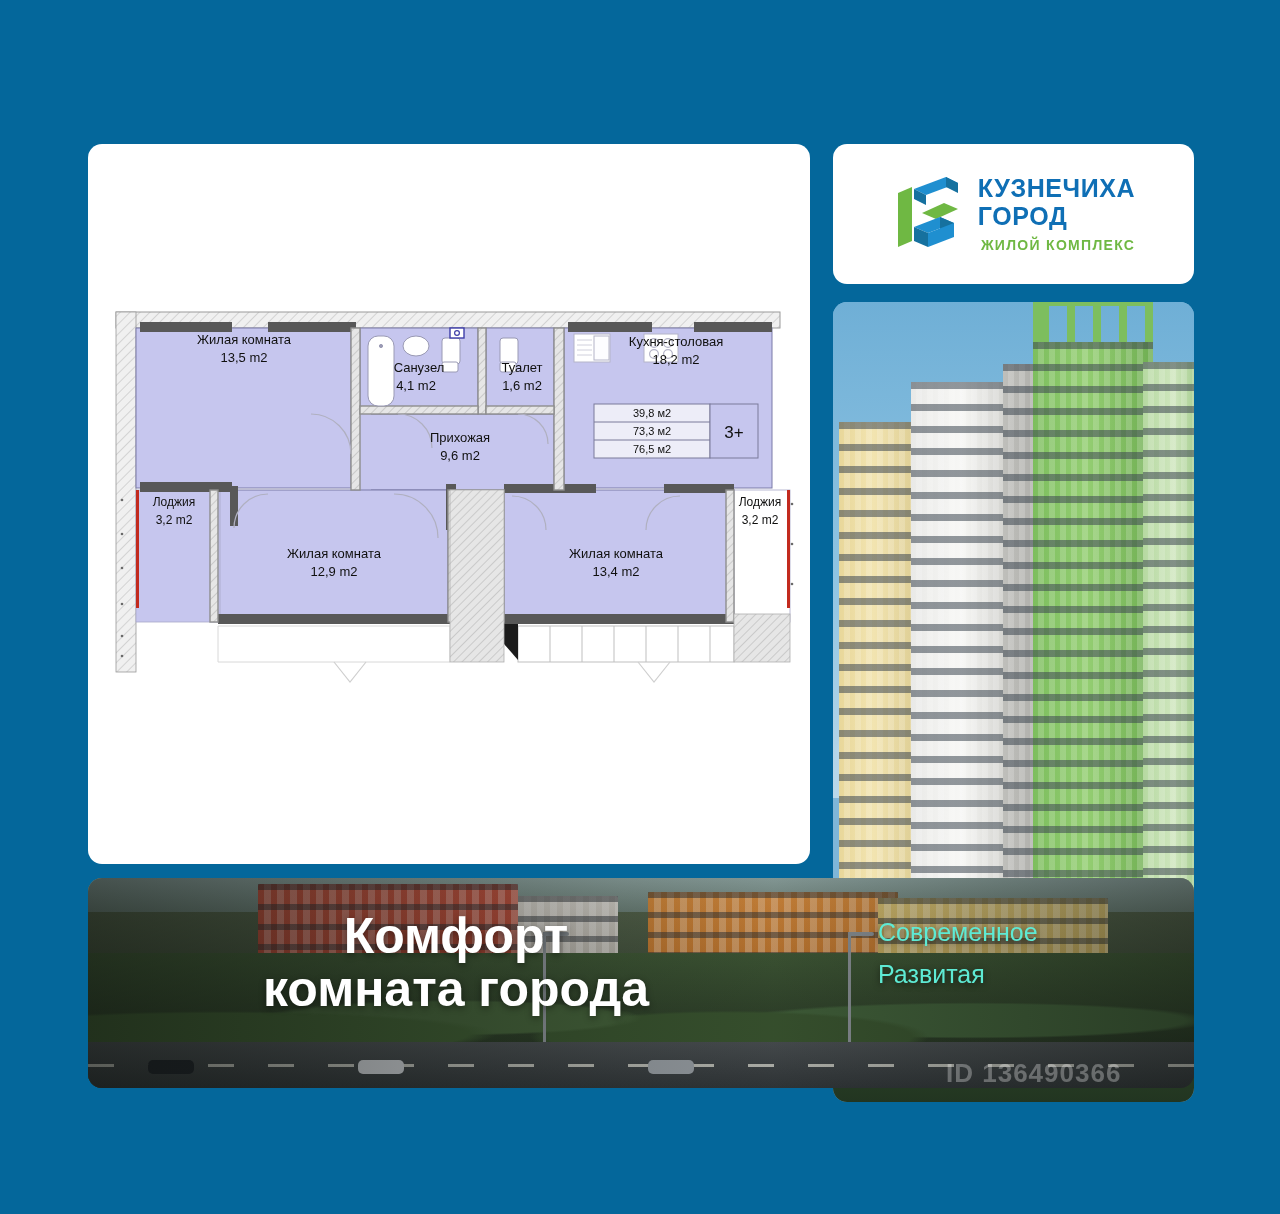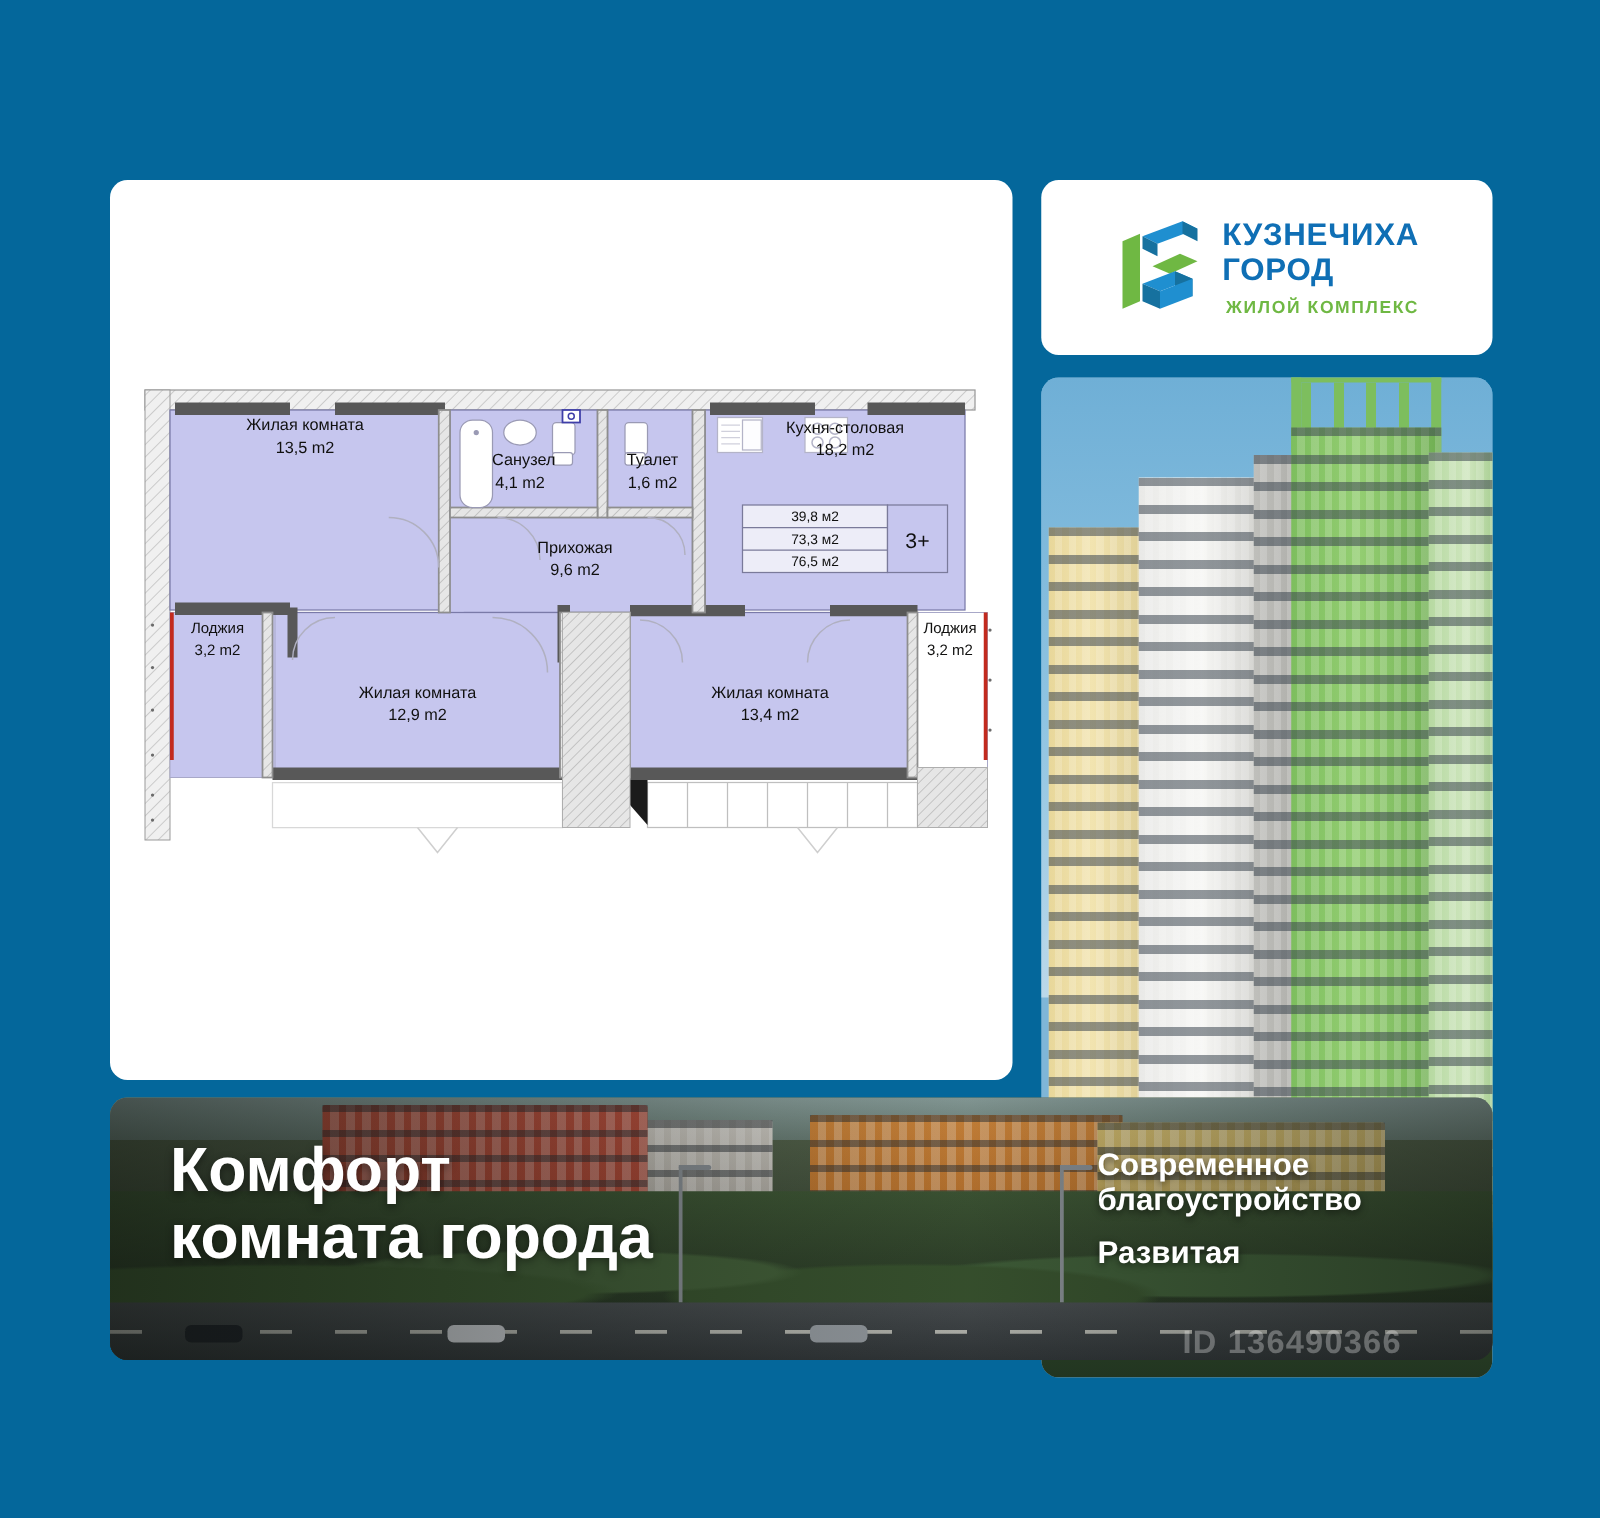--- a/index.html
+++ b/index.html
@@ -114,26 +114,27 @@
   .lp1{left:455px;}
   .lp2{left:760px;}
   .lamp:after{content:"";position:absolute;left:0;top:0;width:26px;height:4px;background:#8C9298;border-radius:2px;}
 
   .banner-shade{position:absolute;inset:0;background:linear-gradient(90deg,rgba(10,14,10,.55) 0%,rgba(10,14,10,.18) 48%,rgba(10,14,10,.10) 62%,rgba(10,14,10,.42) 100%);}
 
   .headline{
     position:absolute;left:48px;top:32px;width:640px;
     color:#ffffff;font-weight:bold;font-size:50px;line-height:1.06;
     text-shadow:0 2px 7px rgba(0,0,0,.45);
+    text-align:center;
   }
 
   
   .features{
     position:absolute;left:878px;top:918px;width:300px;
-    color:#ffffff;font-weight:bold;font-size:25px;line-height:1.12;
+    color:#5eead4;font-weight:normal;font-size:25px;line-height:1.12;
     text-shadow:0 2px 6px rgba(0,0,0,.55);
   }
   .features .f2{margin-top:14px;}
 
   .watermark{
     position:absolute;left:946px;top:1058px;
     color:rgba(255,255,255,.30);font-size:26px;font-weight:bold;letter-spacing:1px;
   }
 
   
@@ -396,18 +397,17 @@
     <div class="car car3"></div>
     <div class="banner-shade"></div>
     <div class="headline">
       <div>Комфорт</div>
       <div>комната города</div>
     </div>
   </div>
 
   <div class="features">
     <div>Современное</div>
-    <div>благоустройство</div>
     <div class="f2">Развитая</div>
   </div>
 
   <div class="watermark">ID 136490366</div>
 </div>
 
 </body></html>

